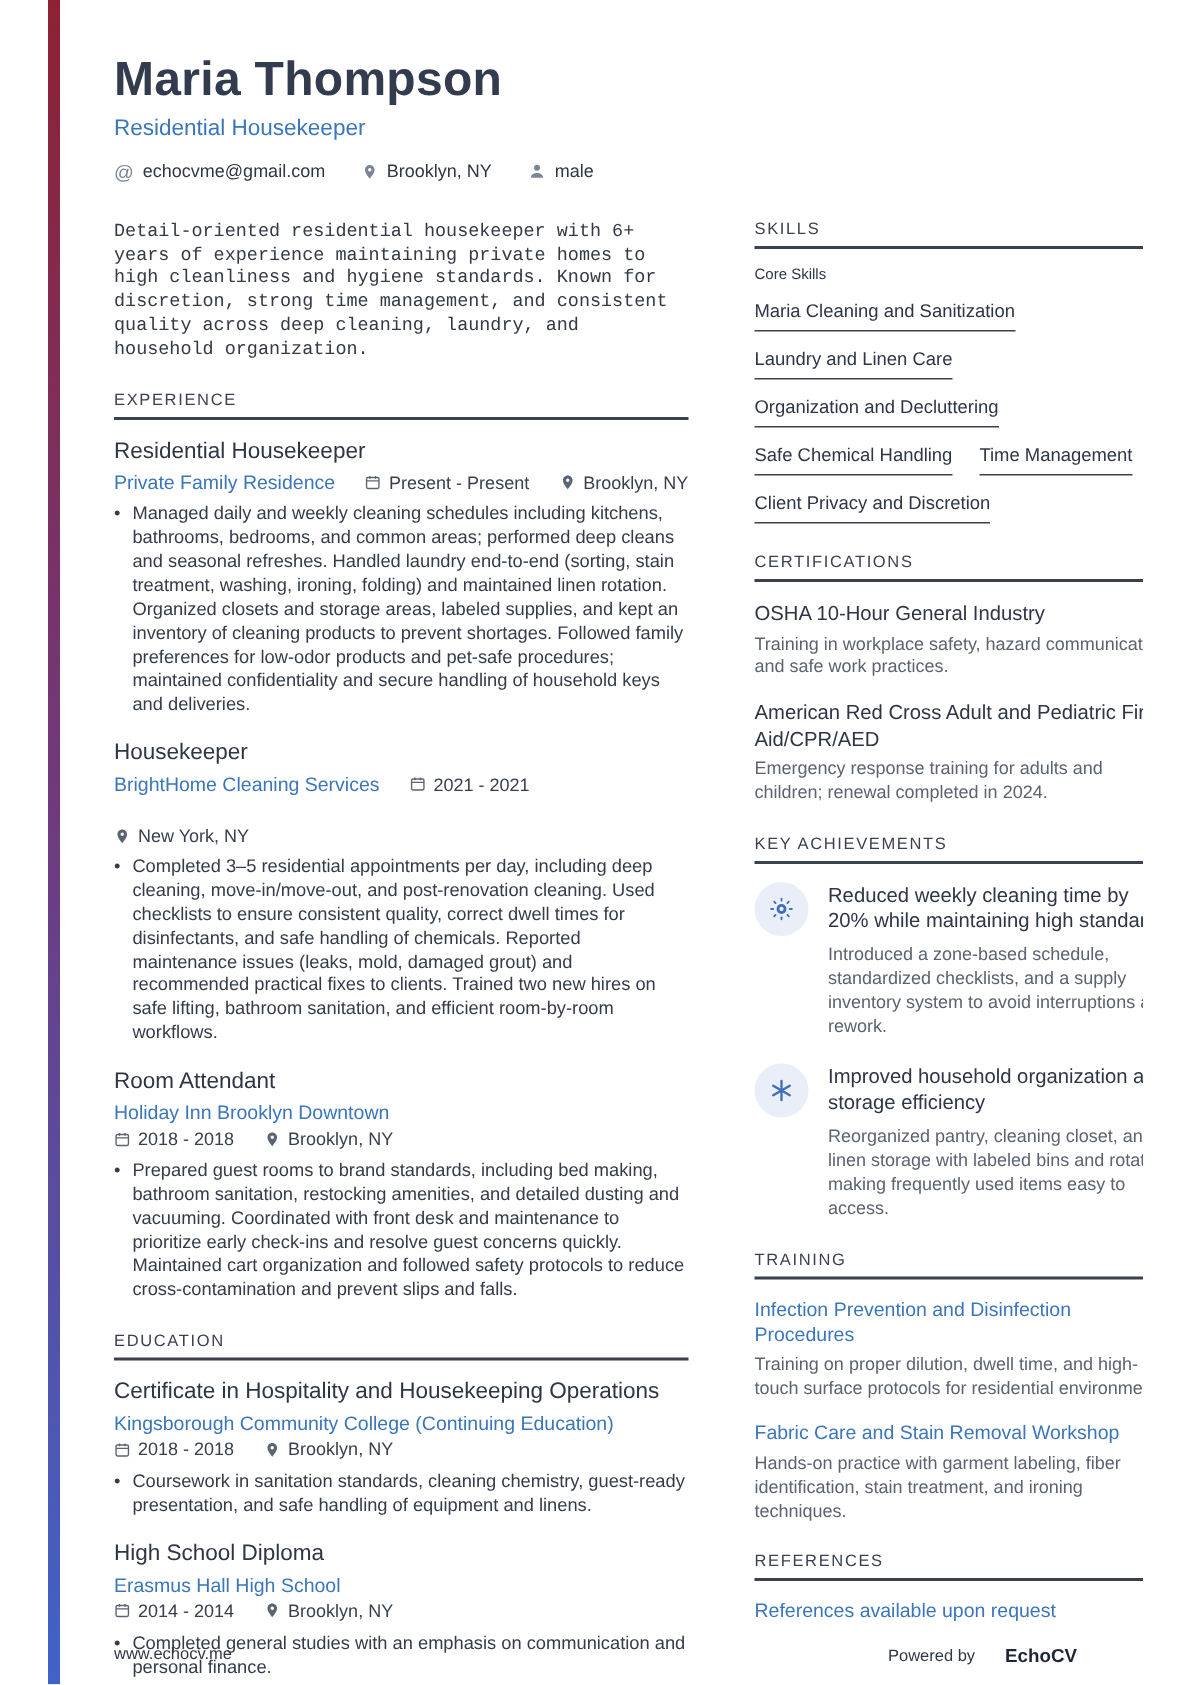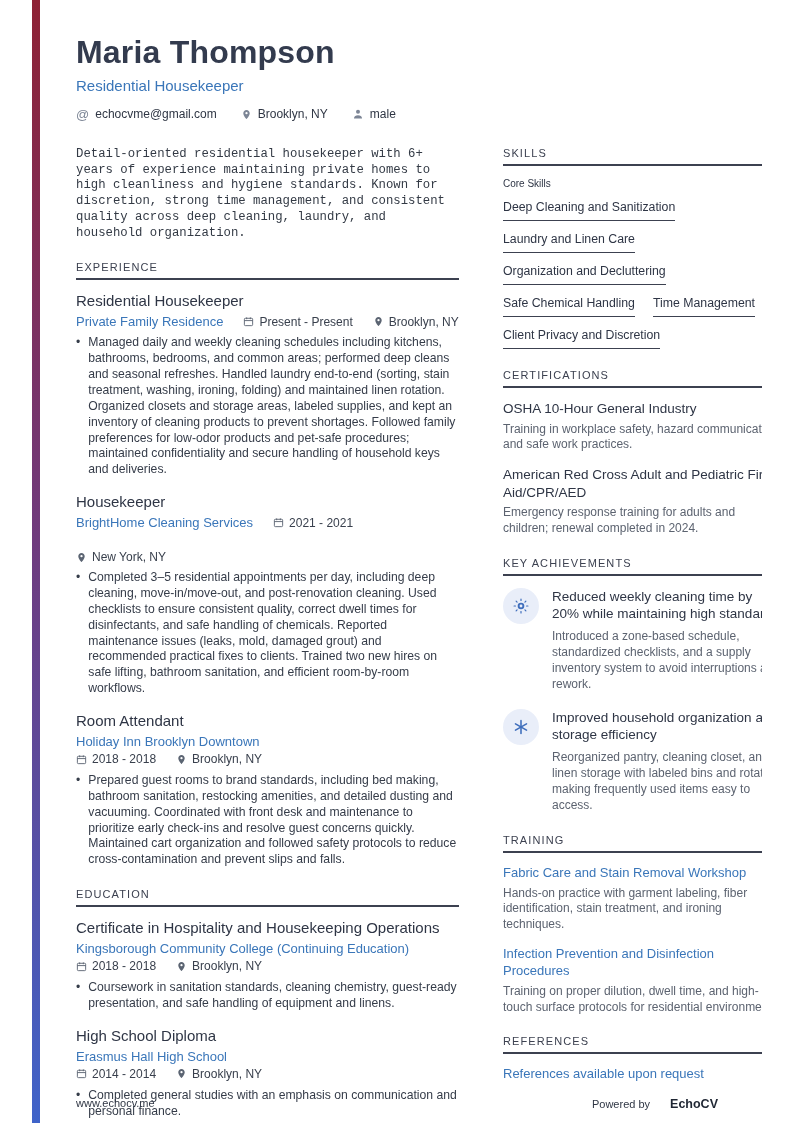--- a/index.html
+++ b/index.html
@@ -244,21 +244,21 @@
       </section>
 
     </div>
 
     <div class="col-right">
 
       <section>
         <h2 class="sec-heading">SKILLS</h2>
         <div class="core-skills-title">Core Skills</div>
         <div class="skills-wrap">
-          <span class="skill">Deep Cleaning and Sanitization</span>
+          <span class="skill">Maria Cleaning and Sanitization</span>
           <span class="skill">Laundry and Linen Care</span>
           <span class="skill">Organization and Decluttering</span>
           <span class="skill">Safe Chemical Handling</span>
           <span class="skill">Time Management</span>
           <span class="skill">Client Privacy and Discretion</span>
         </div>
       </section>
 
       <section>
         <h2 class="sec-heading">CERTIFICATIONS</h2>
@@ -307,26 +307,26 @@
           <div>
             <div class="ach-title">Improved household organization and storage efficiency</div>
             <div class="ach-desc">Reorganized pantry, cleaning closet, and linen storage with labeled bins and rotation, making frequently used items easy to access.</div>
           </div>
         </div>
       </section>
 
       <section>
         <h2 class="sec-heading">TRAINING</h2>
         <div class="training-item">
+          <div class="training-title">Infection Prevention and Disinfection Procedures</div>
+          <div class="training-desc">Training on proper dilution, dwell time, and high-touch surface protocols for residential environments.</div>
+        </div>
+        <div class="training-item">
           <div class="training-title">Fabric Care and Stain Removal Workshop</div>
           <div class="training-desc">Hands-on practice with garment labeling, fiber identification, stain treatment, and ironing techniques.</div>
-        </div>
-        <div class="training-item">
-          <div class="training-title">Infection Prevention and Disinfection Procedures</div>
-          <div class="training-desc">Training on proper dilution, dwell time, and high-touch surface protocols for residential environments.</div>
         </div>
       </section>
 
       <section>
         <h2 class="sec-heading">REFERENCES</h2>
         <div class="references-line">References available upon request</div>
       </section>
     </div>
   </div>
 

